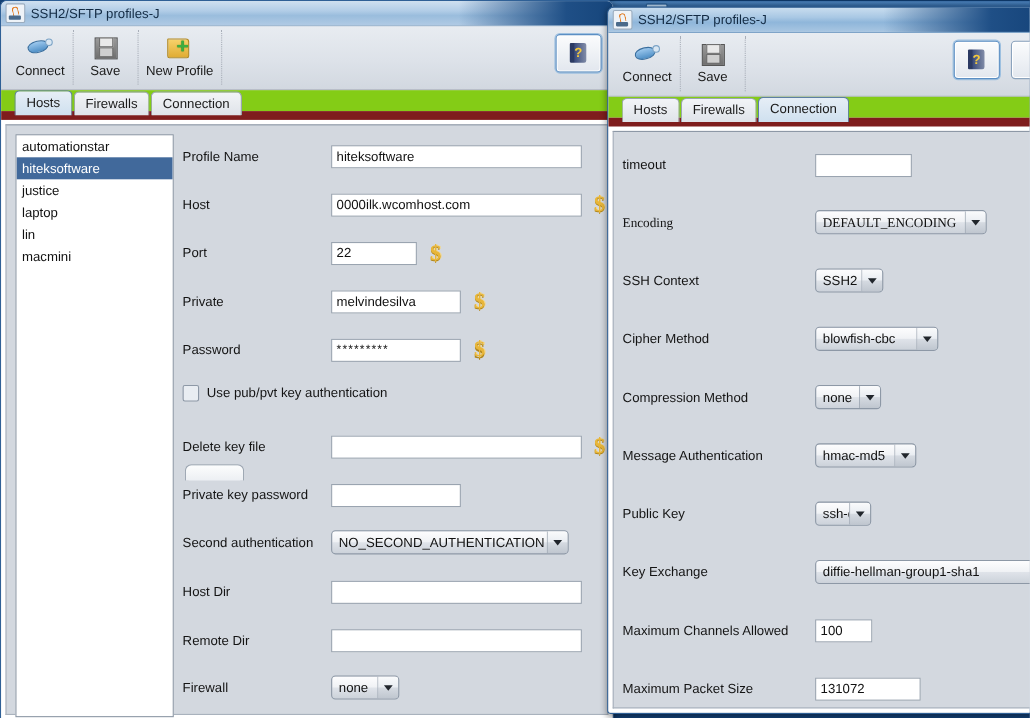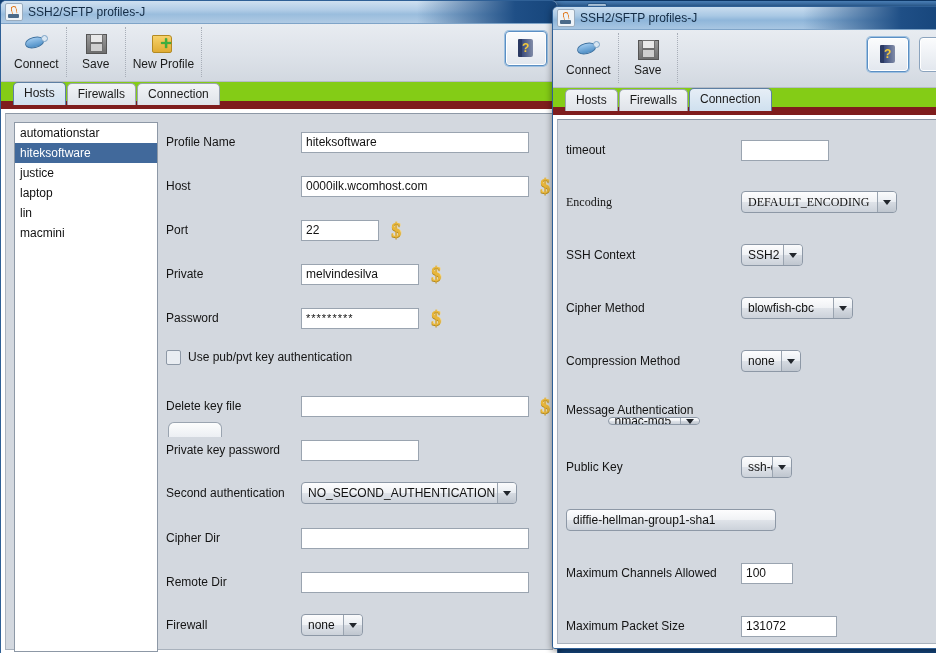--- a/index.html
+++ b/index.html
@@ -384,21 +384,21 @@
             <span class="flabel" style="width:135px;">Second authentication</span>
             <span class="combo" style="width:216px;">
               <span class="cval">NO_SECOND_AUTHENTICATION</span>
               <span class="arrowbox">
                   <i></i>
                 </span>
             </span>
           </div>
 
           <div class="row" style="top:413px;">
-            <span class="flabel" style="width:135px;">Cipher Dir</span>
+            <span class="flabel" style="width:135px;">Host Dir</span>
             <span class="tfield" style="width:228px;"></span>
           </div>
 
           <div class="row" style="top:457px;">
             <span class="flabel" style="width:135px;">Remote Dir</span>
             <span class="tfield" style="width:228px;"></span>
           </div>
 
           <div class="row" style="top:500px;">
             <span class="flabel" style="width:135px;">Firewall</span>
@@ -486,41 +486,42 @@
           <div class="row" style="top:230px;">
             <span class="flabel" style="width:175px;">Compression Method</span>
             <span class="combo" style="width:60px;">
               <span class="cval">none</span>
               <span class="arrowbox">
                   <i></i>
                 </span>
             </span>
           </div>
 
-          <div class="row" style="top:283px;flex-direction:column;">
+          <div class="row" style="top:283px;">
             <span class="flabel" style="width:175px;">Message Authentication</span>
             <span class="combo" style="width:92px;">
               <span class="cval">hmac-md5</span>
               <span class="arrowbox">
                   <i></i>
                 </span>
             </span>
           </div>
 
           <div class="row" style="top:336px;">
             <span class="flabel" style="width:175px;">Public Key</span>
             <span class="combo" style="width:51px;">
               <span class="cval">ssh-dss</span>
               <span class="arrowbox">
                   <i></i>
                 </span>
             </span>
           </div>
 
           <div class="row" style="top:389px;">
+            <span class="flabel" style="width:175px;">Key Exchange</span>
             <span class="combo" style="width:210px;">
               <span class="cval">diffie-hellman-group1-sha1</span>
             </span>
           </div>
 
           <div class="row" style="top:442px;">
             <span class="flabel" style="width:175px;">Maximum Channels Allowed</span>
             <span class="tfield" style="width:52px;">100</span>
           </div>
 

